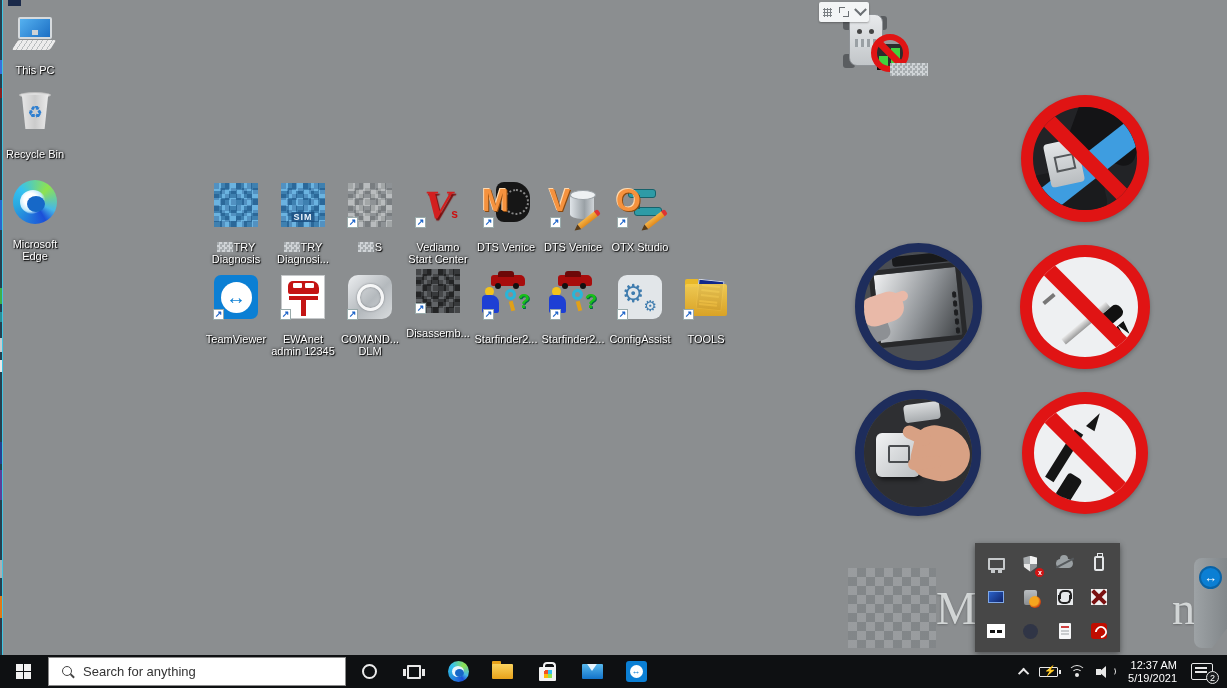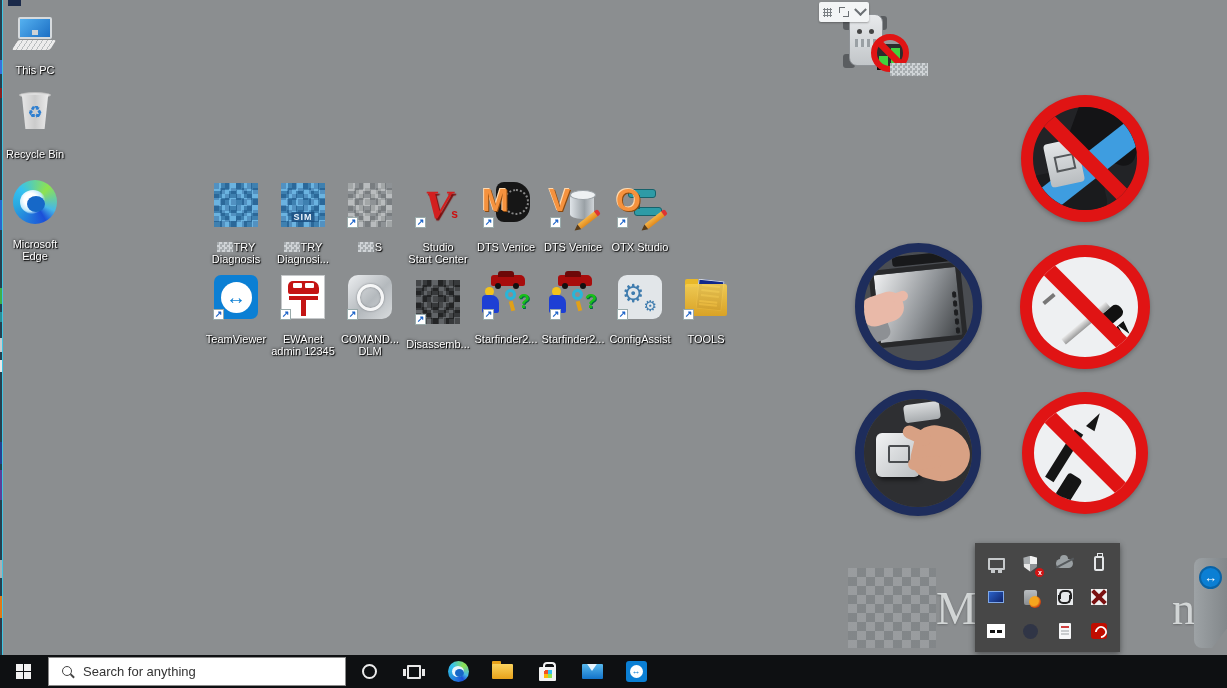--- a/index.html
+++ b/index.html
@@ -322,21 +322,21 @@
           <div><span class="mosaic-inline"></span><span>S</span></div>
         </div>
       </div>
       <div class="dicon" style="left: 405px; top: 181px;">
         <div class="icon-box">
           <span class="ved-v">V</span>
           <span class="ved-s">s</span>
           <span class="shortcut"></span>
         </div>
         <div class="dlabel">
-          <div><span>Studio</span></div>
+          <div><span>Vediamo</span></div>
           <div><span>Start Center</span></div>
         </div>
       </div>
       <div class="dicon" style="left: 473px; top: 181px;">
         <div class="icon-box">
           <span class="gauge"></span>
           <span class="needle"></span>
           <span class="big-letter">M</span>
           <span class="shortcut"></span>
         </div>
@@ -398,21 +398,21 @@
           <span class="cmd-sq">
             <span class="cmd-ring"></span>
           </span>
           <span class="shortcut"></span>
         </div>
         <div class="dlabel">
           <div><span>COMAND...</span></div>
           <div><span>DLM</span></div>
         </div>
       </div>
-      <div class="dicon" style="left: 405px; top: 278px;">
+      <div class="dicon" style="left: 405px; top: 267px;">
         <div class="icon-box">
           <span class="mosaic mosaic-dark"></span>
           <span class="shortcut"></span>
         </div>
         <div class="dlabel">
           <div><span>Disassemb...</span></div>
         </div>
       </div>
       <div class="dicon" style="left: 473px; top: 273px;">
         <div class="icon-box">
@@ -612,14 +612,33 @@
         </div>
         <div class="tb-item" style="width: 44px;">
           <span class="mail-env"></span>
         </div>
         <div class="tb-item" style="width: 44px;">
           <span class="tv-small">
             <i>↔</i>
           </span>
         </div>
       </div>
+    <div id="tray-right">
+      <span class="chev-up"></span>
+      <span class="batt"></span>
+      <span class="wifi">
+          <i class="w1"></i>
+          <i class="w2"></i>
+          <i class="w3"></i>
+        </span>
+      <span class="vol">
+          <i></i>
+        </span>
+      <div id="clock">
+        <div>12:37 AM</div>
+        <div>5/19/2021</div>
+      </div>
+      <span id="notif">
+        <span class="notif-badge">2</span>
+      </span>
+    </div>
   </div>
 </div>
 
 </body></html>

